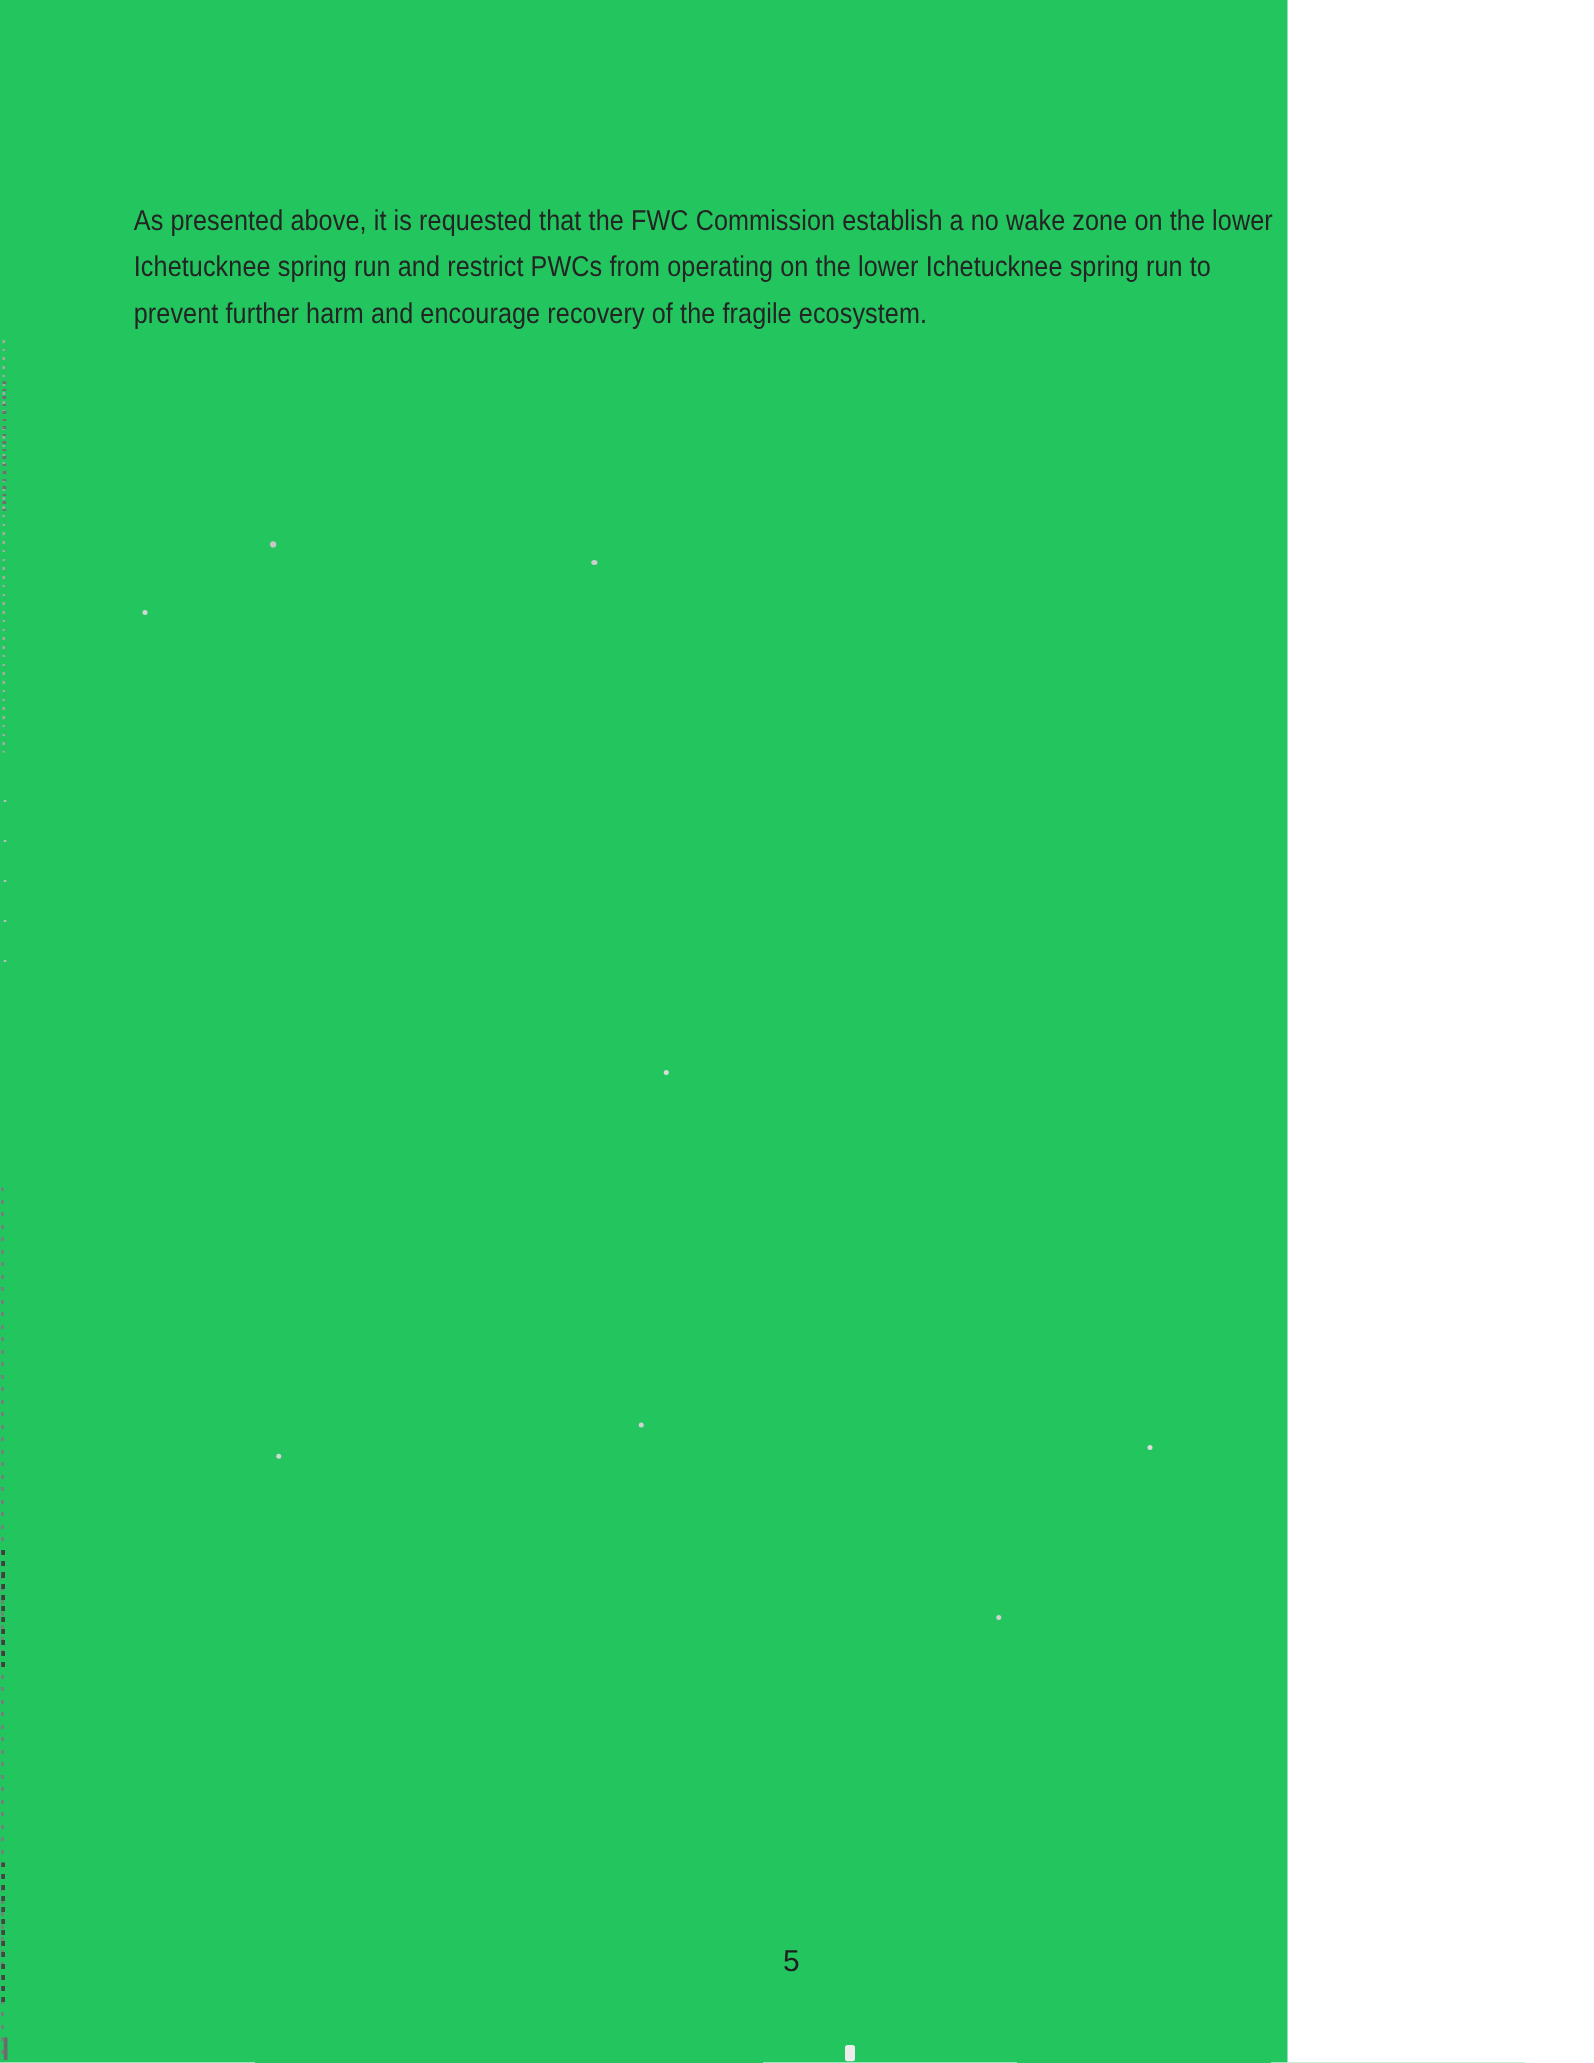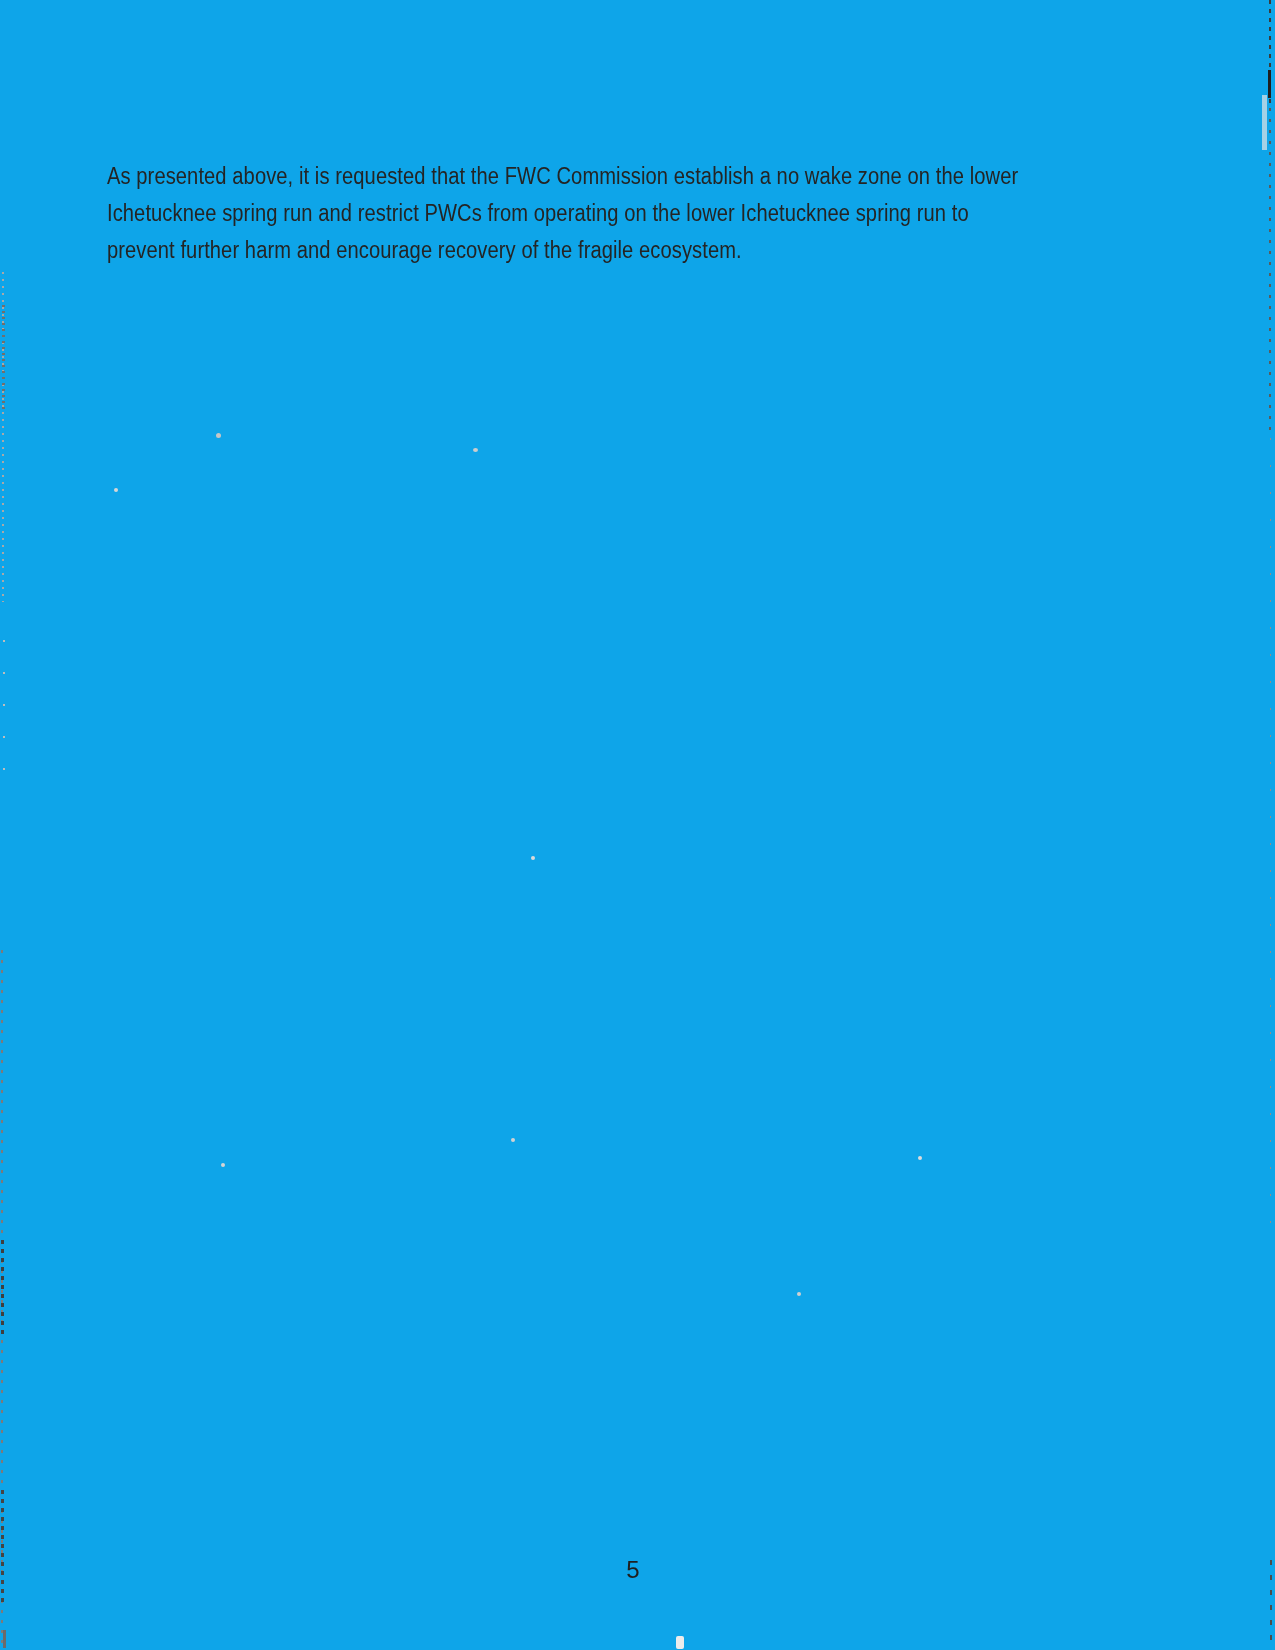--- a/index.html
+++ b/index.html
@@ -2,23 +2,23 @@
 <html><head>
 <meta charset="utf-8">
 <style>
   html, body {
     margin: 0;
     padding: 0;
     background: #ffffff;
   }
   .page {
     position: relative;
-    width: 1275px;
+    width: 1030px;
     height: 1650px;
-    background: #0ea5e9;
+    background: #22c55e;
     overflow: hidden;
     font-family: "Liberation Sans", "DejaVu Sans", sans-serif;
   }
 
   
   .paragraph {
     position: absolute;
     left: 107px;
     top: 158px;
     width: 1120px;

